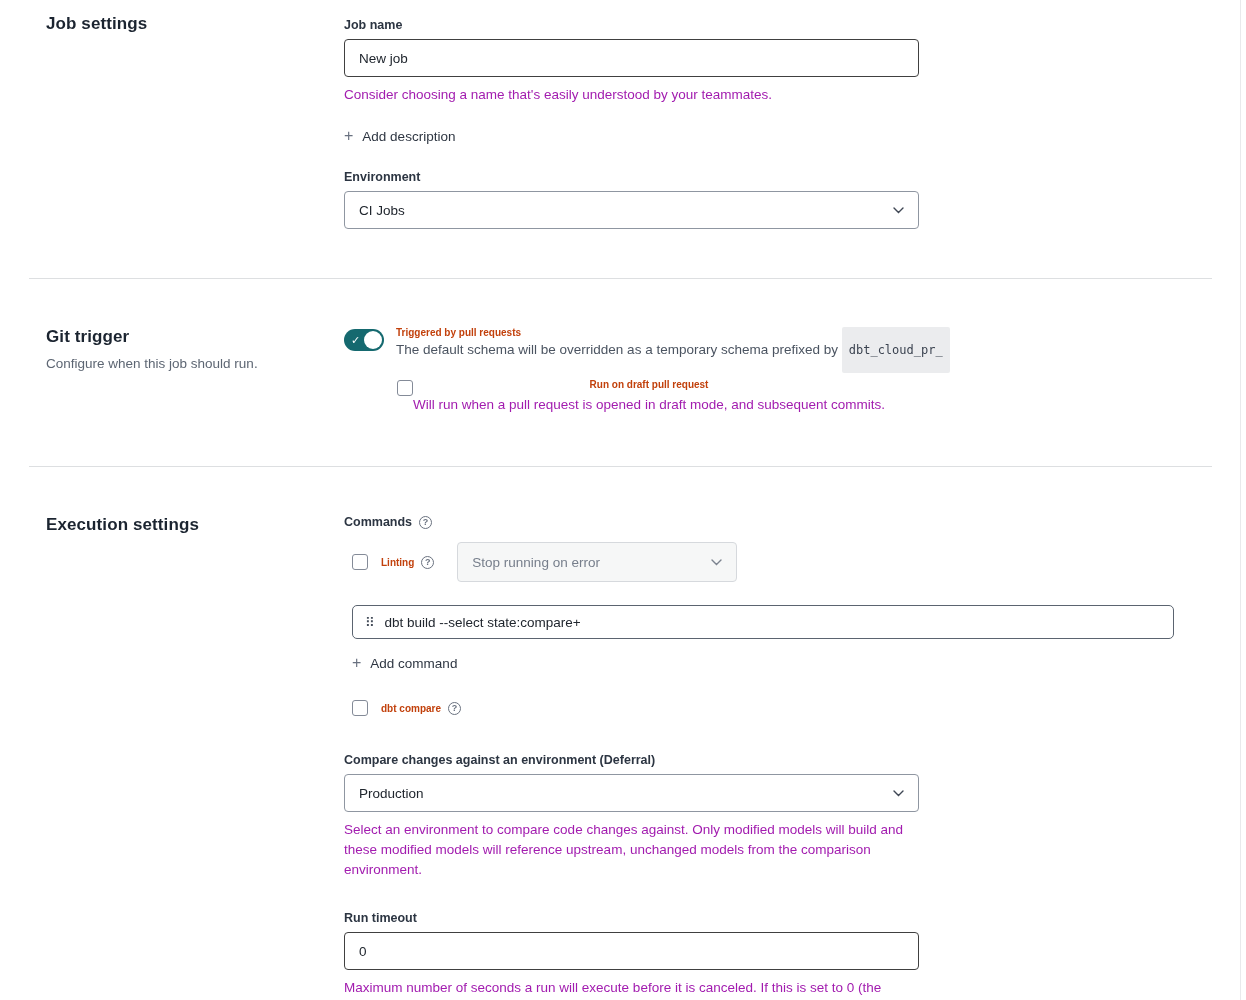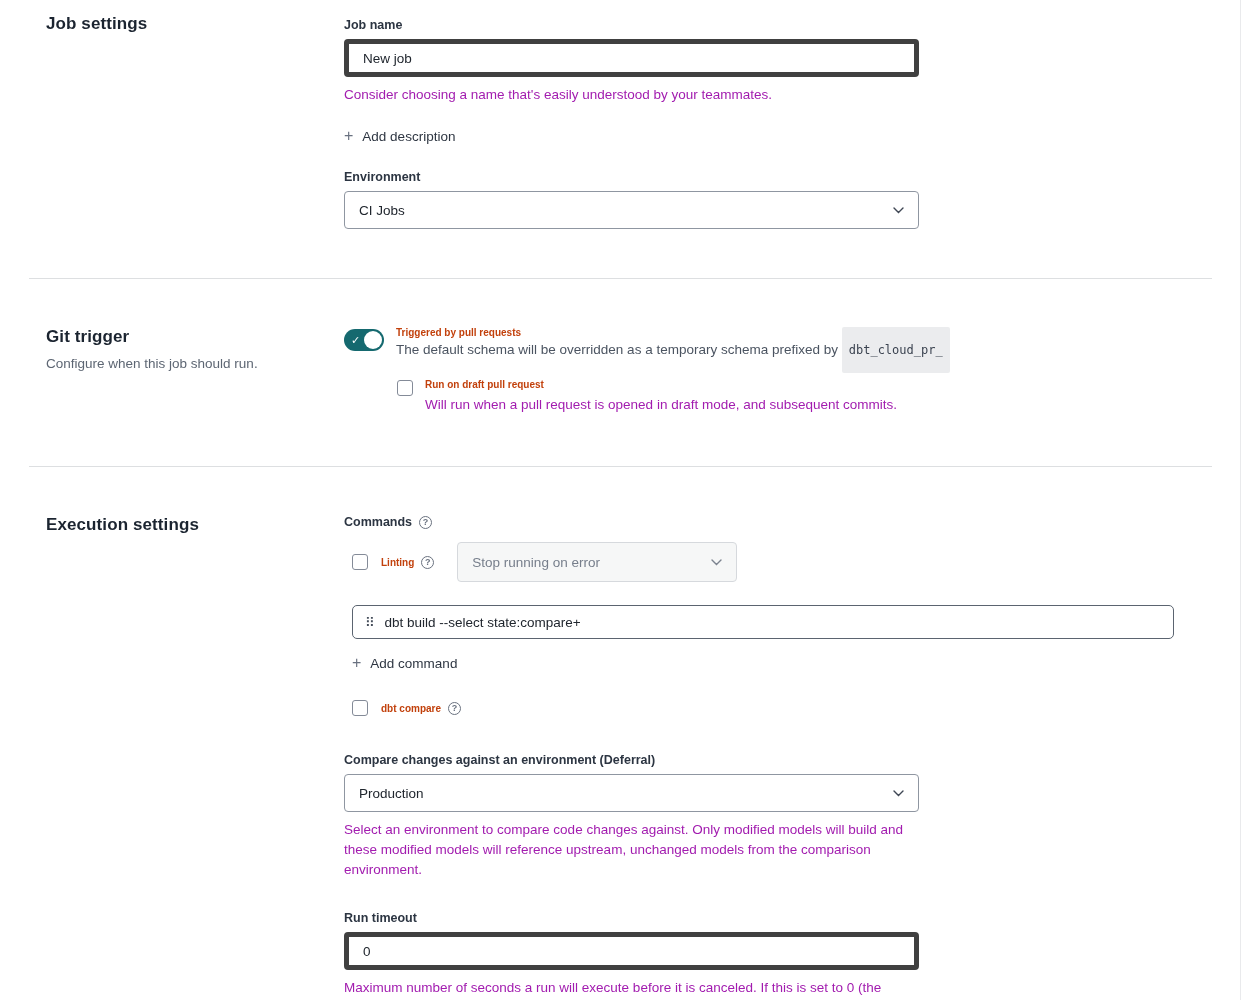--- a/index.html
+++ b/index.html
@@ -19,21 +19,21 @@
 
   h2.section-heading {
     font-size:17px; font-weight:700; color:#1b2430; letter-spacing:0.1px;
   }
   .section-subtitle { font-size:13.5px; color:#5d6673; margin-top:9px; }
 
   .field-label { font-size:12.5px; font-weight:700; color:#2c3542; display:inline-block; }
   .helper-text { font-size:13.5px; color:#a21caf; line-height:20px; }
 
   .text-input {
-    display:block; width:575px; height:38px; border:5px solid #404040; border-radius:4px;
+    display:block; width:575px; height:38px; border:1px solid #404040; border-radius:4px;
     padding:0 14px; font-size:13.5px; color:#20262e; background:#fff; outline:none;
     font-family:"Liberation Sans", sans-serif;
   }
 
   .select-box {
     width:575px; height:38px; border:1px solid #8f96a1; border-radius:4px; background:#fff;
     display:flex; align-items:center; justify-content:space-between; padding:0 14px;
     font-size:13.5px; color:#20262e; cursor:pointer;
   }
   .select-box.disabled {
@@ -125,21 +125,21 @@
       <div class="toggle" style="margin-top:2px;">
         <span class="tick">✓</span>
         <span class="knob"></span>
       </div>
       <div style="max-width:560px;">
         <div class="bold-label">Triggered by pull requests</div>
         <div class="helper-text mt2" style="color:#4b5461;">
           <span>The default schema will be overridden as a temporary schema prefixed by</span>
           <span class="code-pill">dbt_cloud_pr_</span>
         </div>
-        <div style="display:flex; gap:12px; margin-top:19px;">
+        <div style="display:flex; margin-top:19px;text-align:center;">
           <span class="checkbox" style="margin-top:1px; margin-left:1px;"></span>
           <div>
             <div class="bold-label">Run on draft pull request</div>
             <div class="helper-text" style="margin-top:5px;">Will run when a pull request is opened in draft mode, and subsequent commits.</div>
           </div>
         </div>
       </div>
     </div>
   </div>
 </div>

